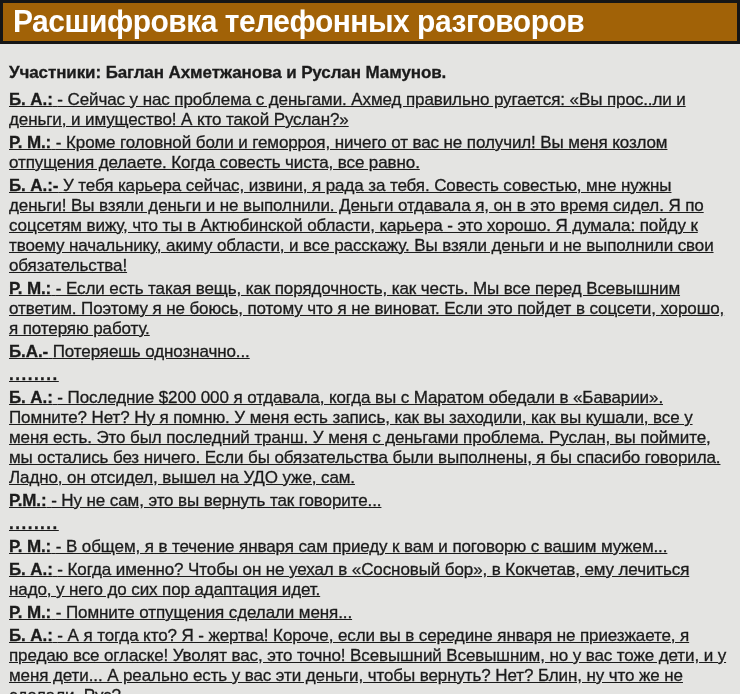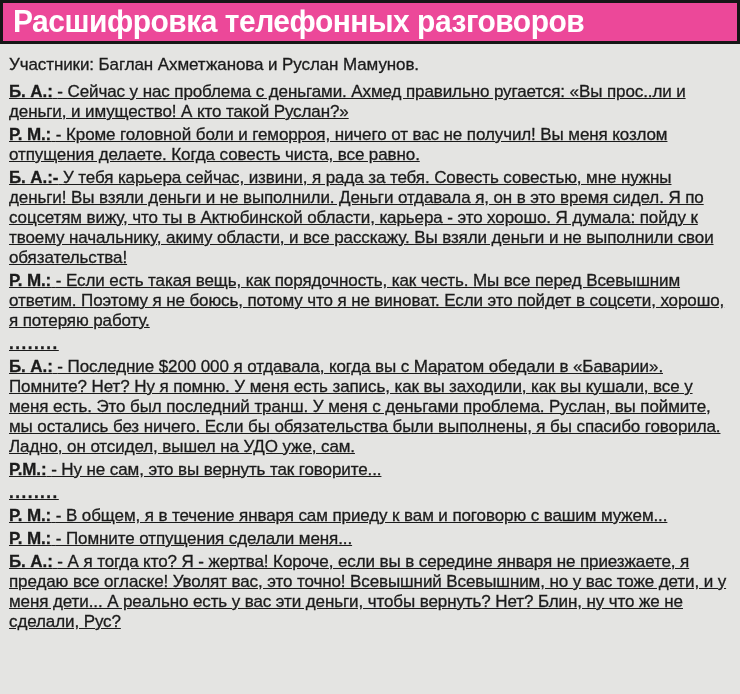--- a/index.html
+++ b/index.html
@@ -11,21 +11,21 @@
   .page {
     width: 740px;
     height: 694px;
     background: #e4e4e2;
     overflow: hidden;
     box-sizing: border-box;
   }
   .header-bar {
     box-sizing: border-box;
     height: 44px;
-    background: #ec4899;
+    background: #a16207;
     border: 3px solid #161616;
     display: flex;
     align-items: center;
     padding: 0 10px;
   }
   .header-bar .title {
     color: #ffffff;
     font-size: 30px;
     font-weight: bold;
     letter-spacing: -0.5px;
@@ -36,22 +36,22 @@
   }
   .body-area {
     padding: 7px 9px 0 9px;
     color: #1b1b1b;
     font-size: 17px;
     line-height: 20px;
     letter-spacing: -0.1px;
     -webkit-text-stroke: 0.3px #1b1b1b;
   }
   .participants {
-    margin: 4px 0 7px 0;
-    font-weight: normal;
+    margin: 12px 0 7px 0;
+    font-weight: bold;
   }
   .entry {
     margin: 0 0 3px 0;
     text-decoration: underline;
   }
   .entry .speaker {
     font-weight: bold;
   }
   .entry.separator {
     font-weight: bold;
@@ -69,30 +69,32 @@
     <p class="participants">Участники: Баглан Ахметжанова и Руслан Мамунов.</p>
     <div id="dialogue">
   <p class="entry"><span class="speaker">Б. А.:</span> <span class="text">- Сейчас у нас проблема с деньгами. Ахмед правильно ругается: «Вы прос..ли и деньги, и имущество! А кто такой Руслан?»</span></p>
 
   <p class="entry"><span class="speaker">Р. М.:</span> <span class="text">- Кроме головной боли и геморроя, ничего от вас не получил! Вы меня козлом отпущения делаете. Когда совесть чиста, все равно.</span></p>
 
   <p class="entry"><span class="speaker">Б. А.:-</span> <span class="text">У тебя карьера сейчас, извини, я рада за тебя. Совесть совестью, мне нужны деньги! Вы взяли деньги и не выполнили. Деньги отдавала я, он в это время сидел. Я по соцсетям вижу, что ты в Актюбинской области, карьера - это хорошо. Я думала: пойду к твоему начальнику, акиму области, и все расскажу. Вы взяли деньги и не выполнили свои обязательства!</span></p>
 
   <p class="entry"><span class="speaker">Р. М.:</span> <span class="text">- Если есть такая вещь, как порядочность, как честь. Мы все перед Всевышним ответим. Поэтому я не боюсь, потому что я не виноват. Если это пойдет в соцсети, хорошо, я потеряю работу.</span></p>
 
+  <p class="entry"><span class="speaker">Б.А.-</span> <span class="text">Потеряешь однозначно...</span></p>
 
   <p class="entry separator">........</p>
 
   <p class="entry"><span class="speaker">Б. А.:</span> <span class="text">- Последние $200 000 я отдавала, когда вы с Маратом обедали в «Баварии». Помните? Нет? Ну я помню. У меня есть запись, как вы заходили, как вы кушали, все у меня есть. Это был последний транш. У меня  с деньгами проблема. Руслан, вы поймите, мы остались без ничего. Если бы обязательства были выполнены, я бы спасибо говорила. Ладно, он отсидел, вышел на УДО уже, сам.</span></p>
 
   <p class="entry"><span class="speaker">Р.М.:</span> <span class="text">- Ну не сам, это вы вернуть так говорите...</span></p>
 
   <p class="entry separator">........</p>
 
   <p class="entry"><span class="speaker">Р. М.:</span> <span class="text">- В общем, я в течение января сам приеду к вам и поговорю с вашим мужем...</span></p>
 
+  <p class="entry"><span class="speaker">Б. А.:</span> <span class="text">- Когда именно? Чтобы он не уехал в «Сосновый бор», в Кокчетав, ему лечиться надо, у него до сих пор адаптация идет.</span></p>
 
   <p class="entry"><span class="speaker">Р. М.:</span> <span class="text">- Помните отпущения сделали меня...</span></p>
 
   <p class="entry"><span class="speaker">Б. А.:</span> <span class="text">- А я тогда кто? Я - жертва! Короче, если вы в середине января не приезжаете, я предаю все огласке! Уволят вас, это точно! Всевышний Всевышним, но у вас тоже дети, и у меня дети... А реально есть у вас эти деньги, чтобы вернуть? Нет? Блин, ну что же не сделали, Рус?</span></p>
 </div>
   </div>
 </div>
 
 </body></html>

